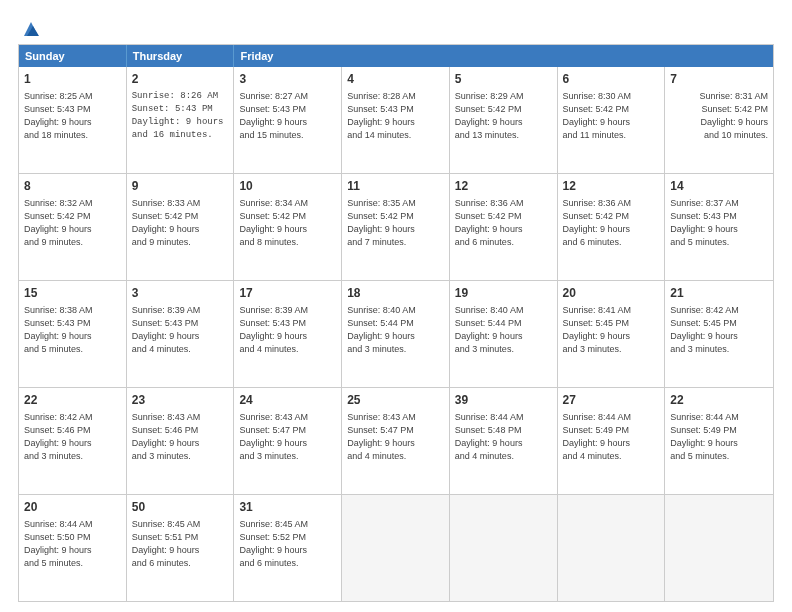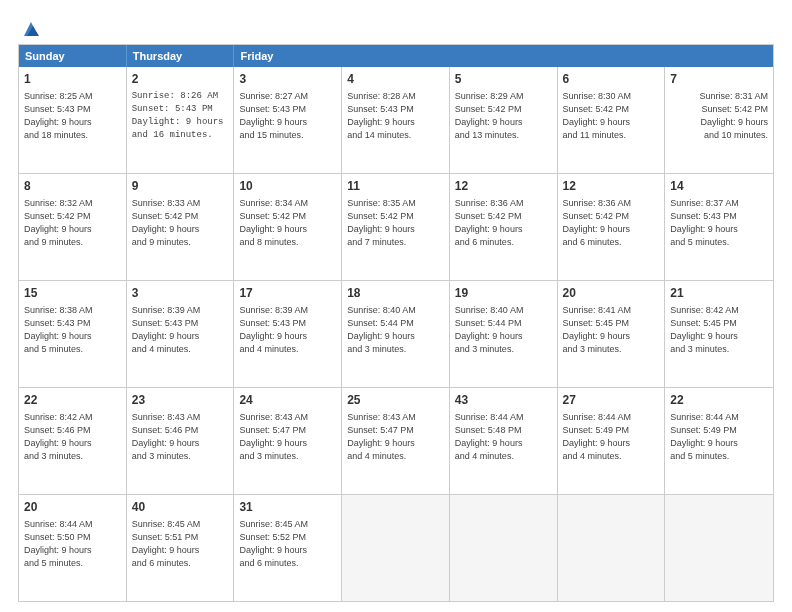--- a/index.html
+++ b/index.html
@@ -315,21 +315,21 @@
 and 3 minutes.</div>
           </div>
           <div class="cal-cell">
             <span class="day-num">25</span>
             <div class="cell-text" style="white-space: pre-line;">Sunrise: 8:43 AM
 Sunset: 5:47 PM
 Daylight: 9 hours
 and 4 minutes.</div>
           </div>
           <div class="cal-cell">
-            <span class="day-num">43</span>
+            <span class="day-num">39</span>
             <div class="cell-text" style="white-space: pre-line;">Sunrise: 8:44 AM
 Sunset: 5:48 PM
 Daylight: 9 hours
 and 4 minutes.</div>
           </div>
           <div class="cal-cell">
             <span class="day-num">27</span>
             <div class="cell-text" style="white-space: pre-line;">Sunrise: 8:44 AM
 Sunset: 5:49 PM
 Daylight: 9 hours
@@ -345,21 +345,21 @@
         </div>
         <div class="cal-row">
           <div class="cal-cell">
             <span class="day-num">20</span>
             <div class="cell-text" style="white-space: pre-line;">Sunrise: 8:44 AM
 Sunset: 5:50 PM
 Daylight: 9 hours
 and 5 minutes.</div>
           </div>
           <div class="cal-cell">
-            <span class="day-num">40</span>
+            <span class="day-num">50</span>
             <div class="cell-text" style="white-space: pre-line;">Sunrise: 8:45 AM
 Sunset: 5:51 PM
 Daylight: 9 hours
 and 6 minutes.</div>
           </div>
           <div class="cal-cell">
             <span class="day-num">31</span>
             <div class="cell-text" style="white-space: pre-line;">Sunrise: 8:45 AM
 Sunset: 5:52 PM
 Daylight: 9 hours

